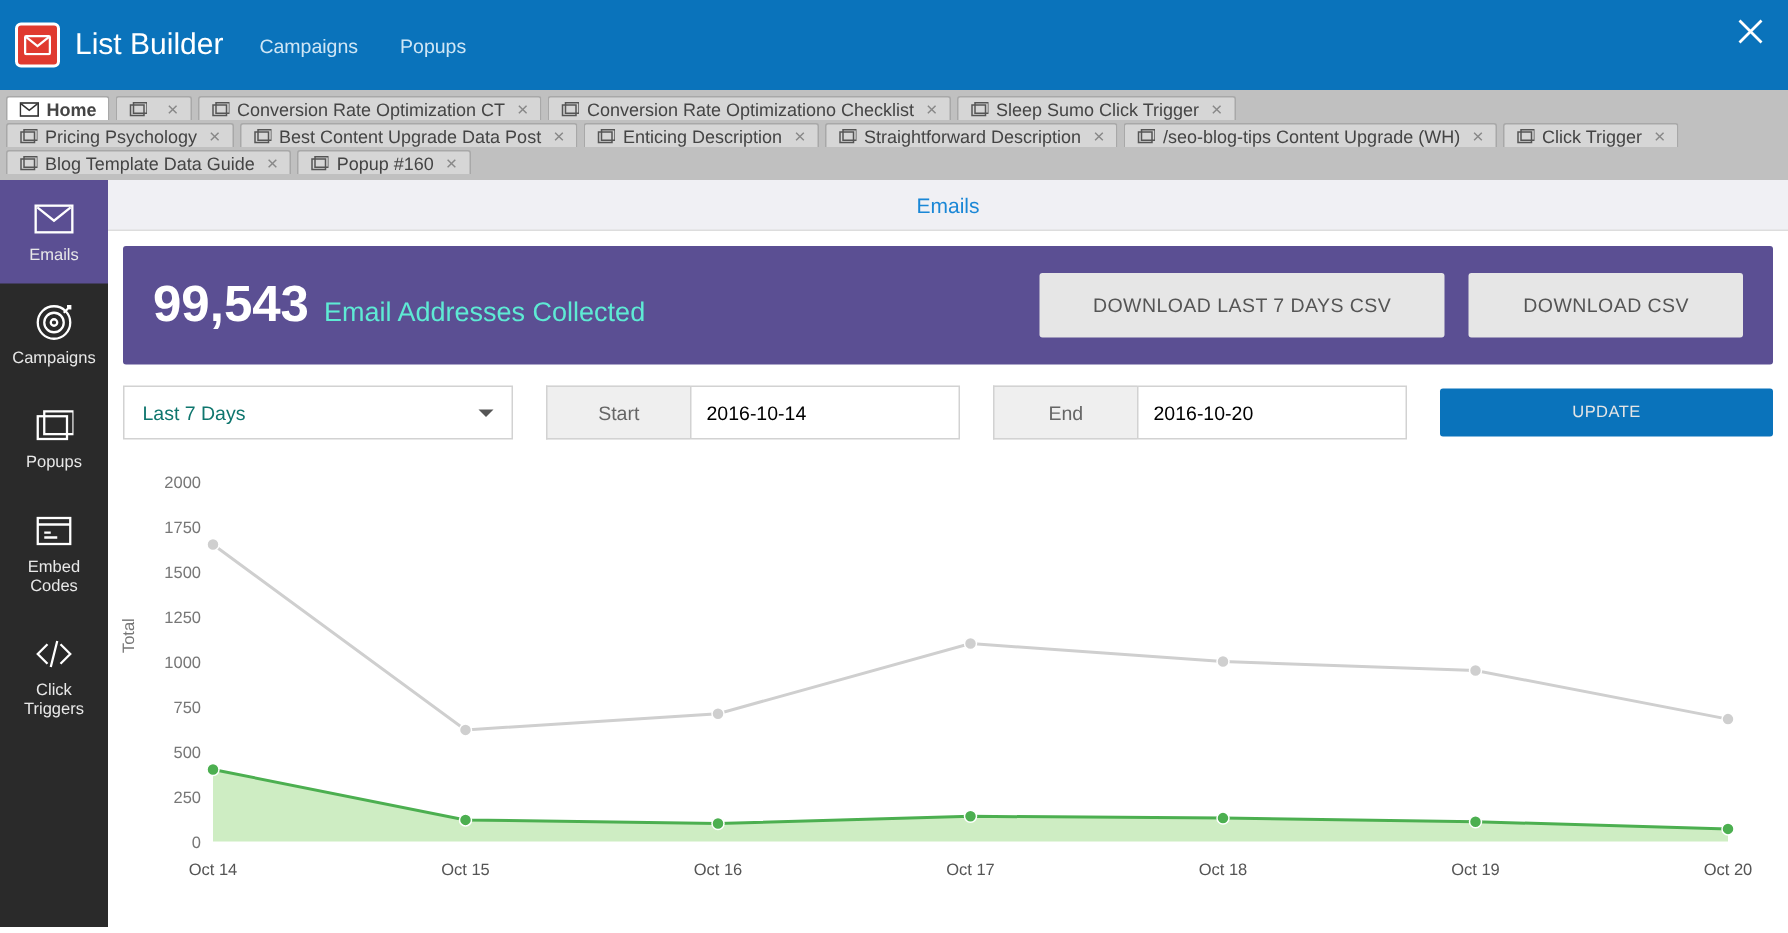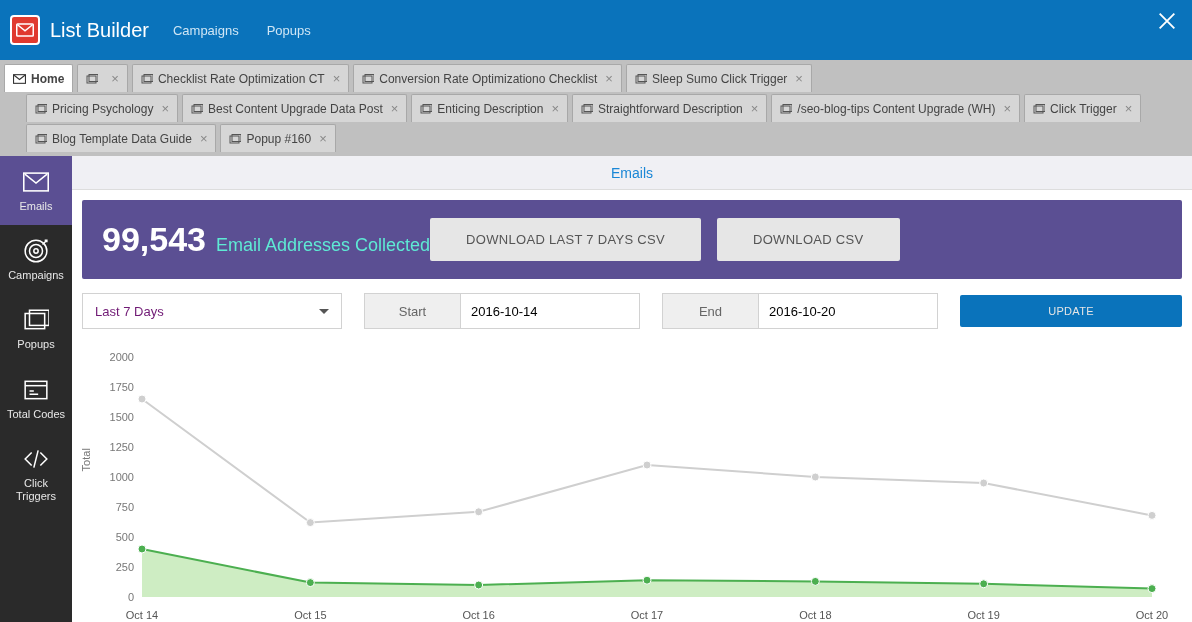--- a/index.html
+++ b/index.html
@@ -10,49 +10,49 @@
   .logo-badge { width: 30px; height: 30px; background: #e03a2f; border-radius: 4px; border: 2px solid #fff; display: flex; align-items: center; justify-content: center; margin-right: 10px; }
   .logo-badge svg { width: 18px; height: 14px; }
   .app-title { font-size: 20px; font-weight: 500; margin-right: 24px; }
   .top-nav-link { color: #cfe6f5; font-size: 13px; margin-right: 28px; cursor: pointer; }
   .close-x { position: absolute; right: 14px; top: 10px; cursor: pointer; }
   .close-x svg { width: 22px; height: 22px; stroke: #fff; stroke-width: 2; }
   
   
   .tabstrip { background: #c0c0c0; }
   .tab-row { display: flex; align-items: center; gap: 4px; padding: 4px 4px 0 4px; flex-wrap: nowrap; }
-  .tab-row + .tab-row { padding-top: 2px; margin-left: 22px; }
-  .tab-item { display: flex; align-items: center; background: #d6d6d6; border: 1px solid #a8a8a8; border-bottom: none; border-radius: 2px 2px 0 0; padding: 3px 8px; font-size: 12px; color: #444; cursor: pointer; white-space: nowrap; height: 28px; }
+  .tab-row + .tab-row { padding-top: 2px; }
+  .tab-item { display: flex; align-items: center; background: #d6d6d6; border: 1px solid #a8a8a8; border-bottom: none; border-radius: 2px 2px 0 0; padding: 3px 8px; font-size: 12px; color: #444; cursor: pointer; white-space: nowrap; height: 16px; }
   .tab-item.home { background: #fff; font-weight: 600; }
   .tab-icon { margin-right: 5px; display: inline-flex; }
   .tab-close { margin-left: 8px; color: #888; font-size: 13px; line-height: 1; cursor: pointer; }
   
   
   .main { display: flex; height: calc(622px - 46px - 78px); }
   
   .sidebar { width: 72px; background: #2a2a2a; display: flex; flex-direction: column; }
   .side-item { color: #e8e8e8; font-size: 11px; text-align: center; padding: 14px 4px 12px; cursor: pointer; line-height: 1.2; }
   .side-item.active { background: #5b4f93; }
   .side-item .icon-wrap { height: 24px; display: flex; align-items: center; justify-content: center; margin-bottom: 6px; }
   .side-item svg { stroke: #fff; fill: none; stroke-width: 1.4; }
   
   .content { flex: 1; background: #fff; display: flex; flex-direction: column; overflow: hidden; }
   
   .content-tab { height: 34px; display: flex; align-items: center; justify-content: center; background: #f0f0f4; border-bottom: 1px solid #ddd; }
   .content-tab-label { color: #1a87d6; font-size: 14px; }
   
-  .hero { background: #5b4f93; color: #fff; margin: 10px 10px 10px 10px; padding: 18px 20px; display: flex; align-items: center; justify-content: flex-start; border-radius: 2px; }
+  .hero { background: #5b4f93; color: #fff; margin: 10px 10px 10px 10px; padding: 18px 20px; display: flex; align-items: center; justify-content: space-between; border-radius: 2px; }
   .hero-left { display: flex; align-items: baseline; gap: 10px; }
   .hero-count { font-size: 34px; font-weight: 700; }
   .hero-sub { font-size: 18px; font-weight: 300; color: #5eead4; }
   .hero-buttons { display: flex; gap: 16px; }
   .hero-btn { background: #e6e6e6; color: #555; border: none; padding: 14px 36px; font-size: 13px; letter-spacing: 0.3px; cursor: pointer; border-radius: 2px; }
   
   .filter-row { display: flex; align-items: center; gap: 22px; padding: 4px 10px 10px 10px; }
-  .dropdown { width: 260px; height: 36px; border: 1px solid #d2d2d2; background: #fff; display: flex; align-items: center; justify-content: space-between; padding: 0 12px; cursor: pointer; font-size: 13px; color: #701a75; }
+  .dropdown { width: 260px; height: 36px; border: 1px solid #d2d2d2; background: #fff; display: flex; align-items: center; justify-content: space-between; padding: 0 12px; cursor: pointer; font-size: 13px; color: #0f766e; }
   .dropdown .caret { border: 5px solid transparent; border-top-color: #555; margin-top: 5px; }
   .date-group { display: flex; }
   .date-label { width: 96px; height: 36px; background: #efefef; border: 1px solid #d2d2d2; border-right: none; display: flex; align-items: center; justify-content: center; color: #666; font-size: 13px; }
   .date-input { width: 180px; height: 36px; border: 1px solid #d2d2d2; padding: 0 10px; font-size: 13px; }
   .update-btn { background: #0a73bb; color: #e5e5e5; border: none; height: 32px; padding: 0 28px; font-size: 11px; letter-spacing: 0.3px; cursor: pointer; border-radius: 2px; flex: 1; max-width: 250px; margin-left: auto; }
   
   .chart-wrap { padding: 8px 10px 0 10px; position: relative; }
   #chart { display: block; }
   .ylabel { position: absolute; left: 8px; top: 50%; transform: rotate(-90deg) translateX(50%); transform-origin: left top; font-size: 11px; color: #777; }
 </style>
@@ -97,21 +97,21 @@
         </span>
         <span class="tab-close">×</span>
       </div>
       <div class="tab-item">
         <span class="tab-icon">
           <svg width="12" height="10" viewBox="0 0 24 20">
             <rect x="2" y="4" width="18" height="14" fill="none" stroke="#555" stroke-width="2"></rect>
             <rect x="6" y="1" width="18" height="14" fill="none" stroke="#555" stroke-width="2"></rect>
           </svg>
         </span>
-        <span>Checklist Rate Optimization CT</span>
+        <span>Conversion Rate Optimization CT</span>
         <span class="tab-close">×</span>
       </div>
       <div class="tab-item">
         <span class="tab-icon">
           <svg width="12" height="10" viewBox="0 0 24 20">
             <rect x="2" y="4" width="18" height="14" fill="none" stroke="#555" stroke-width="2"></rect>
             <rect x="6" y="1" width="18" height="14" fill="none" stroke="#555" stroke-width="2"></rect>
           </svg>
         </span>
         <span>Conversion Rate Optimizationo Checklist</span>
@@ -246,21 +246,21 @@
       <span>Popups</span>
     </div>
     <div class="side-item">
       <div class="icon-wrap">
           <svg width="26" height="22" viewBox="0 0 24 20">
             <rect x="2" y="2" width="20" height="16"></rect>
             <path d="M2 6 L22 6"></path>
             <path d="M6 11 L10 11 M6 14 L14 14"></path>
           </svg>
         </div>
-      <span>Total Codes</span>
+      <span>Embed Codes</span>
     </div>
     <div class="side-item">
       <div class="icon-wrap">
           <svg width="26" height="20" viewBox="0 0 24 18">
             <path d="M8 3 L2 9 L8 15 M16 3 L22 9 L16 15 M14 1 L10 17"></path>
           </svg>
         </div>
       <span>Click Triggers</span>
     </div>
   </div>

